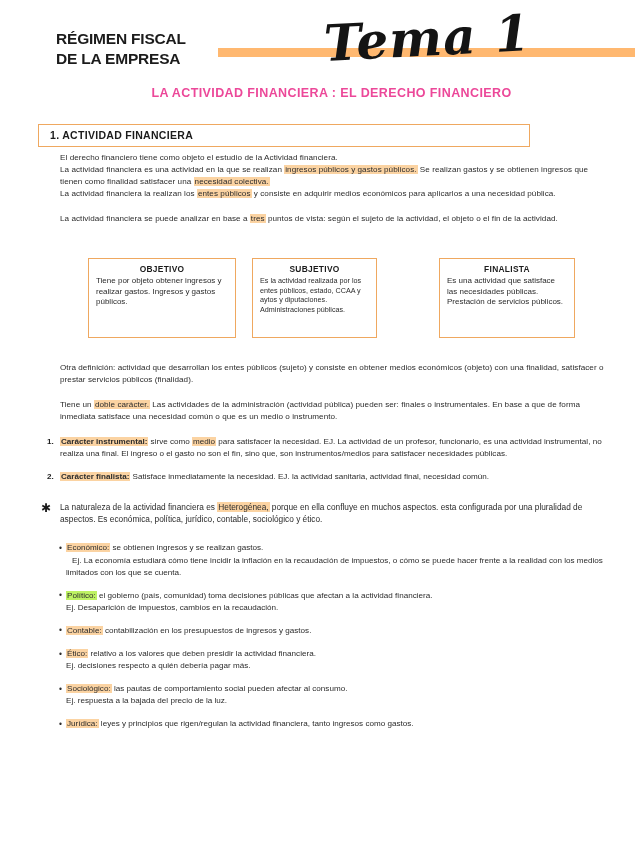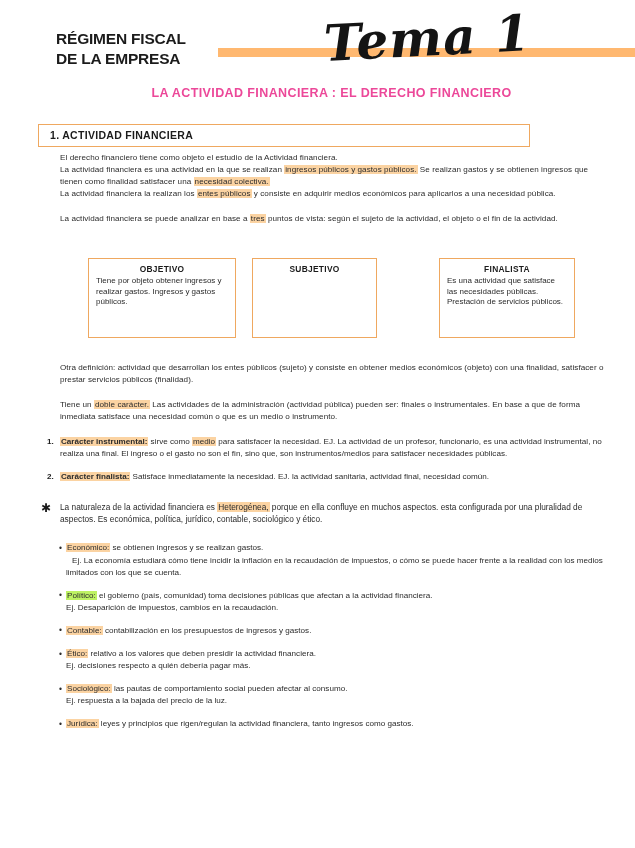--- a/index.html
+++ b/index.html
@@ -251,20 +251,22 @@
   <p class="para"><span>La actividad financiera se puede analizar en base a </span><mark style="background: rgb(251, 211, 162);">tres</mark><span> puntos de vista: según el sujeto de la actividad, el objeto o el fin de la actividad.</span></p>
 </div>
 
 <div class="boxes">
   <div class="defbox" id="box-objetivo" style="border-color: rgb(239, 168, 96);">
     <span class="bt">OBJETIVO</span>
     <span class="bd">Tiene por objeto obtener ingresos y realizar gastos. Ingresos y gastos públicos.</span>
   </div>
   <div class="defbox" id="box-subjetivo" style="border-color: rgb(239, 168, 96);">
     <span class="bt">SUBJETIVO</span>
+    <span class="bd">Es la actividad realizada por los entes públicos, estado, CCAA y aytos y diputaciones.
+Administraciones públicas.</span>
   </div>
   <div class="defbox" id="box-finalista" style="border-color: rgb(239, 168, 96);">
     <span class="bt">FINALISTA</span>
     <span class="bd">Es una actividad que satisface las necesidades públicas.
 Prestación de servicios públicos.</span>
   </div>
 </div>
 
 <div class="lower">
 

